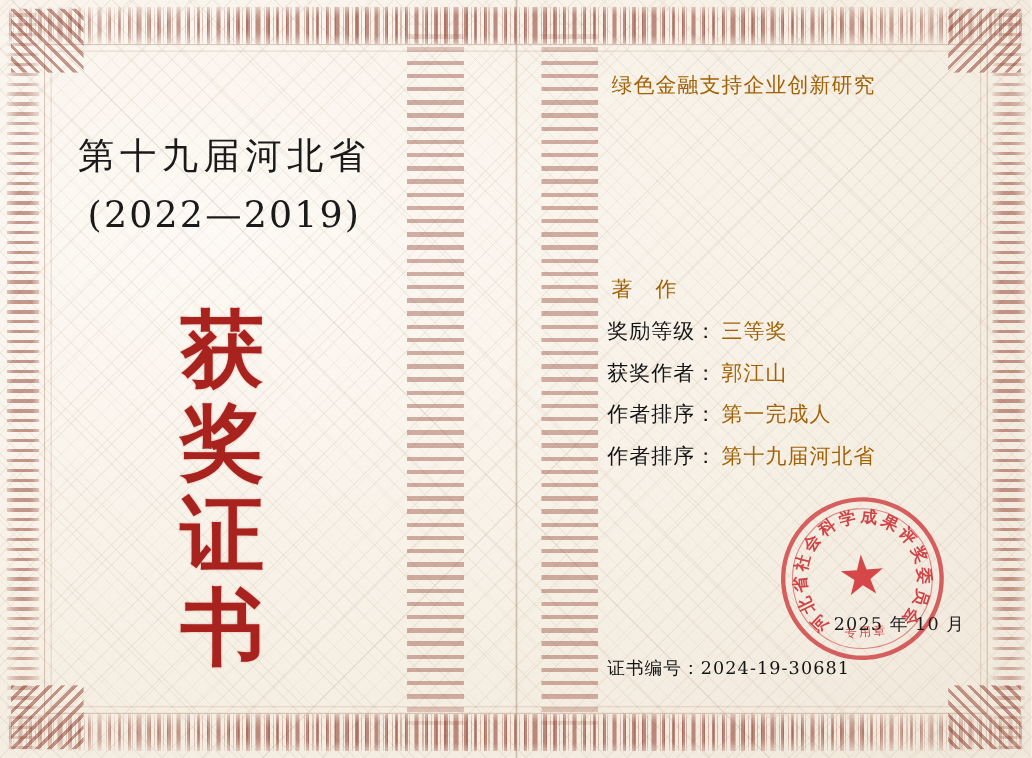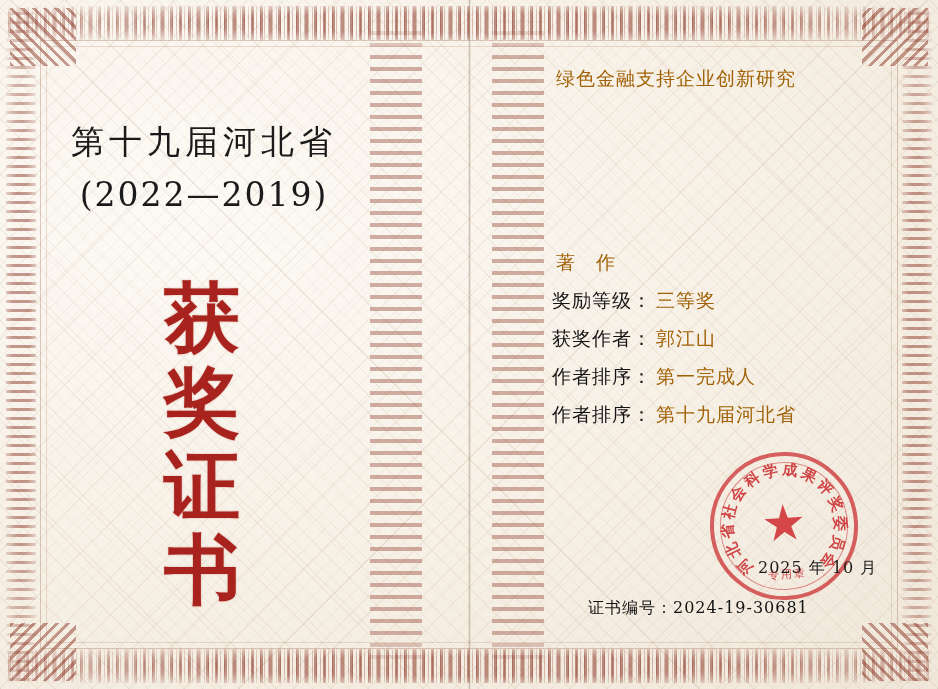--- a/index.html
+++ b/index.html
@@ -243,21 +243,20 @@
 
   .cert-no {
     position: absolute;
     left: 82px;
     top: 598px;
     font-size: 16px;
     color: #141414;
     font-family: "DejaVu Serif", serif;
     letter-spacing: 1px;
     white-space: nowrap;
-    margin-left: 36px;
   }
 
   
   .seal {
     position: absolute;
     left: 240px;
     top: 452px;
     width: 148px;
     height: 148px;
     border-radius: 50%;

